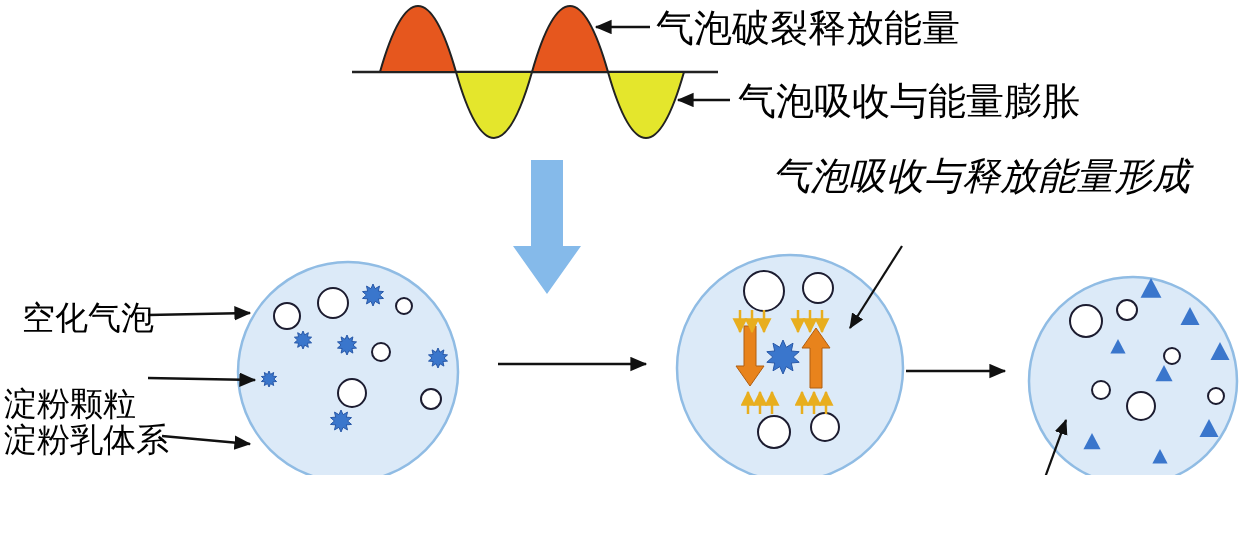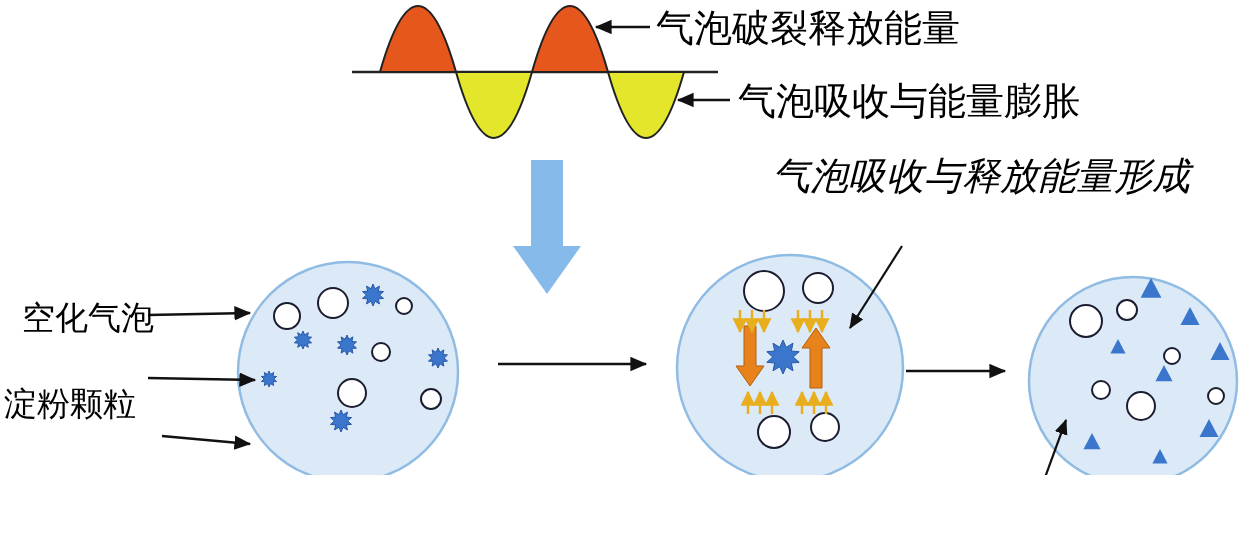--- a/index.html
+++ b/index.html
@@ -120,15 +120,16 @@
   <div class="lbl lbl-lg" style="left:738px; top:80px;">气泡吸收与能量膨胀</div>
 
   <div class="lbl lbl-lg lbl-center" style="left:750px; top:155px; width:440px;">
     <div>气泡吸收与释放能量形成</div>
   </div>
 
   <div class="lbl lbl-md" style="left:22px; top:299px;">空化气泡</div>
 
   <div class="lbl lbl-md" style="left:4px; top:361px;margin-top:24px;">淀粉颗粒</div>
 
+  <div class="lbl lbl-md" style="left:4px; top:421px;">淀粉乳体系</div>
 
 
 </div>
 
 </body></html>

